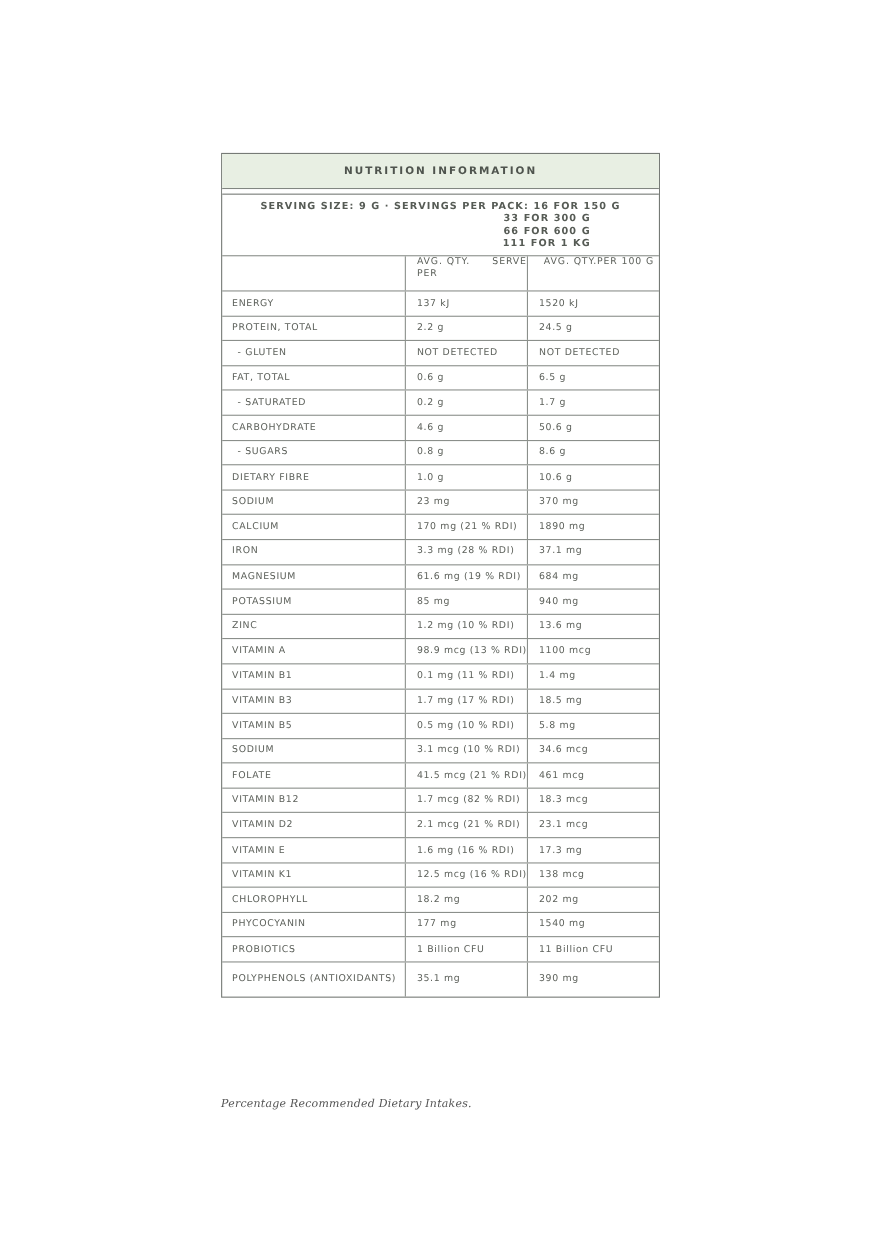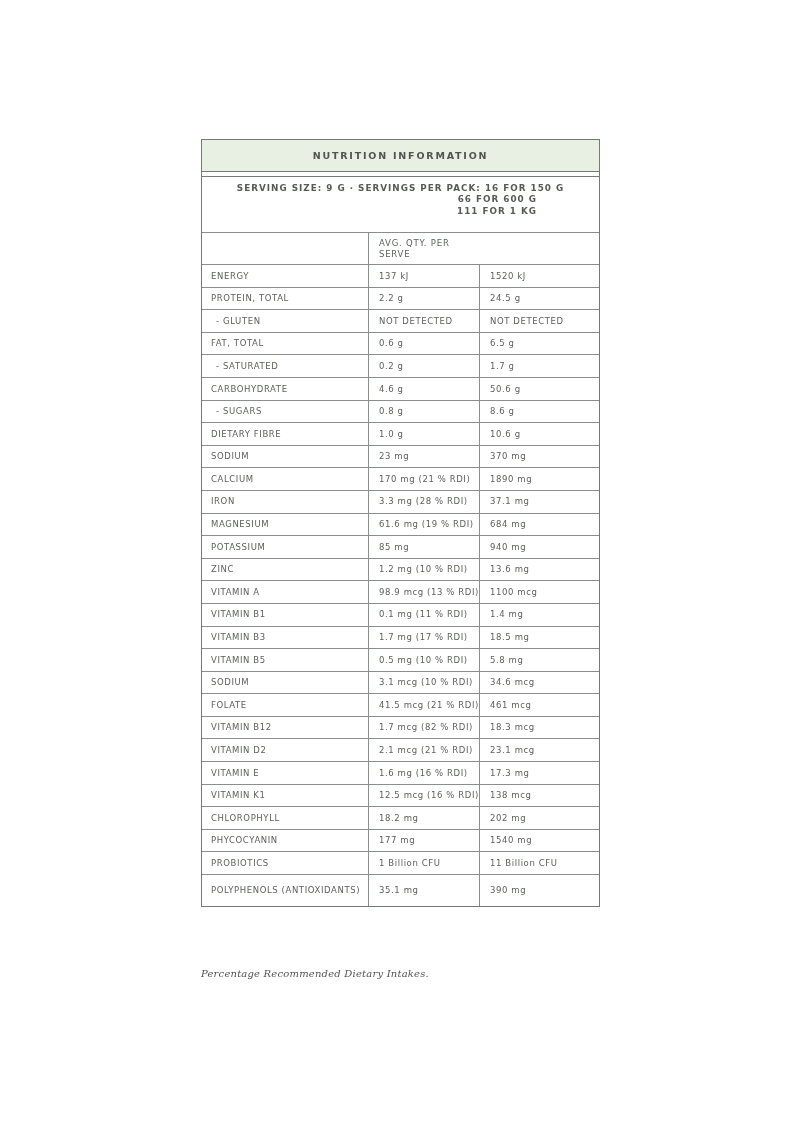--- a/index.html
+++ b/index.html
@@ -31,59 +31,64 @@
   .serving .packline { text-align:right; padding-right:62px; line-height:11.5px; }
 
   .grid { display:grid; grid-template-columns:166px 111px 120px; }
   .cell { display:flex; align-items:center; overflow:hidden; }
   .cell.c1 { padding-left:9px; padding-right:4px; }
   .cell.c2, .cell.c3 { border-left:1px solid #8b8f8b; padding-left:10px; padding-right:3px; }
   .cell.c2 { width:100px; }
   .cell.c3 { width:109px; }
 
   .header-row { height:31px; border-bottom:1px solid #8b8f8b; font-size:8.5px; letter-spacing:0.8px; color:#5d615b; }
-  .header-row .cell { flex-direction:column; align-items:flex-start; justify-content:center; line-height:11px; }
+  .header-row .cell { flex-direction:row; align-items:flex-start; justify-content:center; line-height:11px; }
 
   .trow { height:21.6px; border-bottom:1px solid #8b8f8b; font-size:8.5px; letter-spacing:0.6px; }
   .trow:last-child { border-bottom:none; }
   .trow.tall { height:31px; }
   .trow .cell { line-height:10.5px; }
   .cell.indent { padding-left:14px; }
 
   .footnote {
-    position:absolute; left:201px; top:968px;
+    position:absolute; left:201px; top:998px;
     font-family:"DejaVu Serif","Liberation Serif",serif; font-style:italic;
     font-size:10px; color:#535353; letter-spacing:0.2px;
   }
 </style>
 </head>
 <body>
 
 <div class="page">
 
   <div class="ntable">
 
     <div class="title-bar">
       <span>NUTRITION INFORMATION</span>
     </div>
 
     <div class="spacer"></div>
 
     <div class="serving">
       <div class="line1">SERVING SIZE: 9 G · SERVINGS PER PACK: 16 FOR 150 G</div>
+      <div class="packline">33 FOR 300 G</div>
       <div class="packline">66 FOR 600 G</div>
       <div class="packline">111 FOR 1 KG</div>
     </div>
 
     <div class="grid header-row">
       <div class="cell c1"></div>
       <div class="cell c2">
         <span>AVG. QTY. PER</span>
         <span>SERVE</span>
       </div>
+      <div class="cell c3">
+        <span>AVG. QTY.</span>
+        <span>PER 100 G</span>
+      </div>
     </div>
 
     <div>
         <div class="grid trow">
           <div class="cell c1">ENERGY</div>
           <div class="cell c2">137 kJ</div>
           <div class="cell c3">1520 kJ</div>
         </div>
         <div class="grid trow">
           <div class="cell c1">PROTEIN, TOTAL</div>

